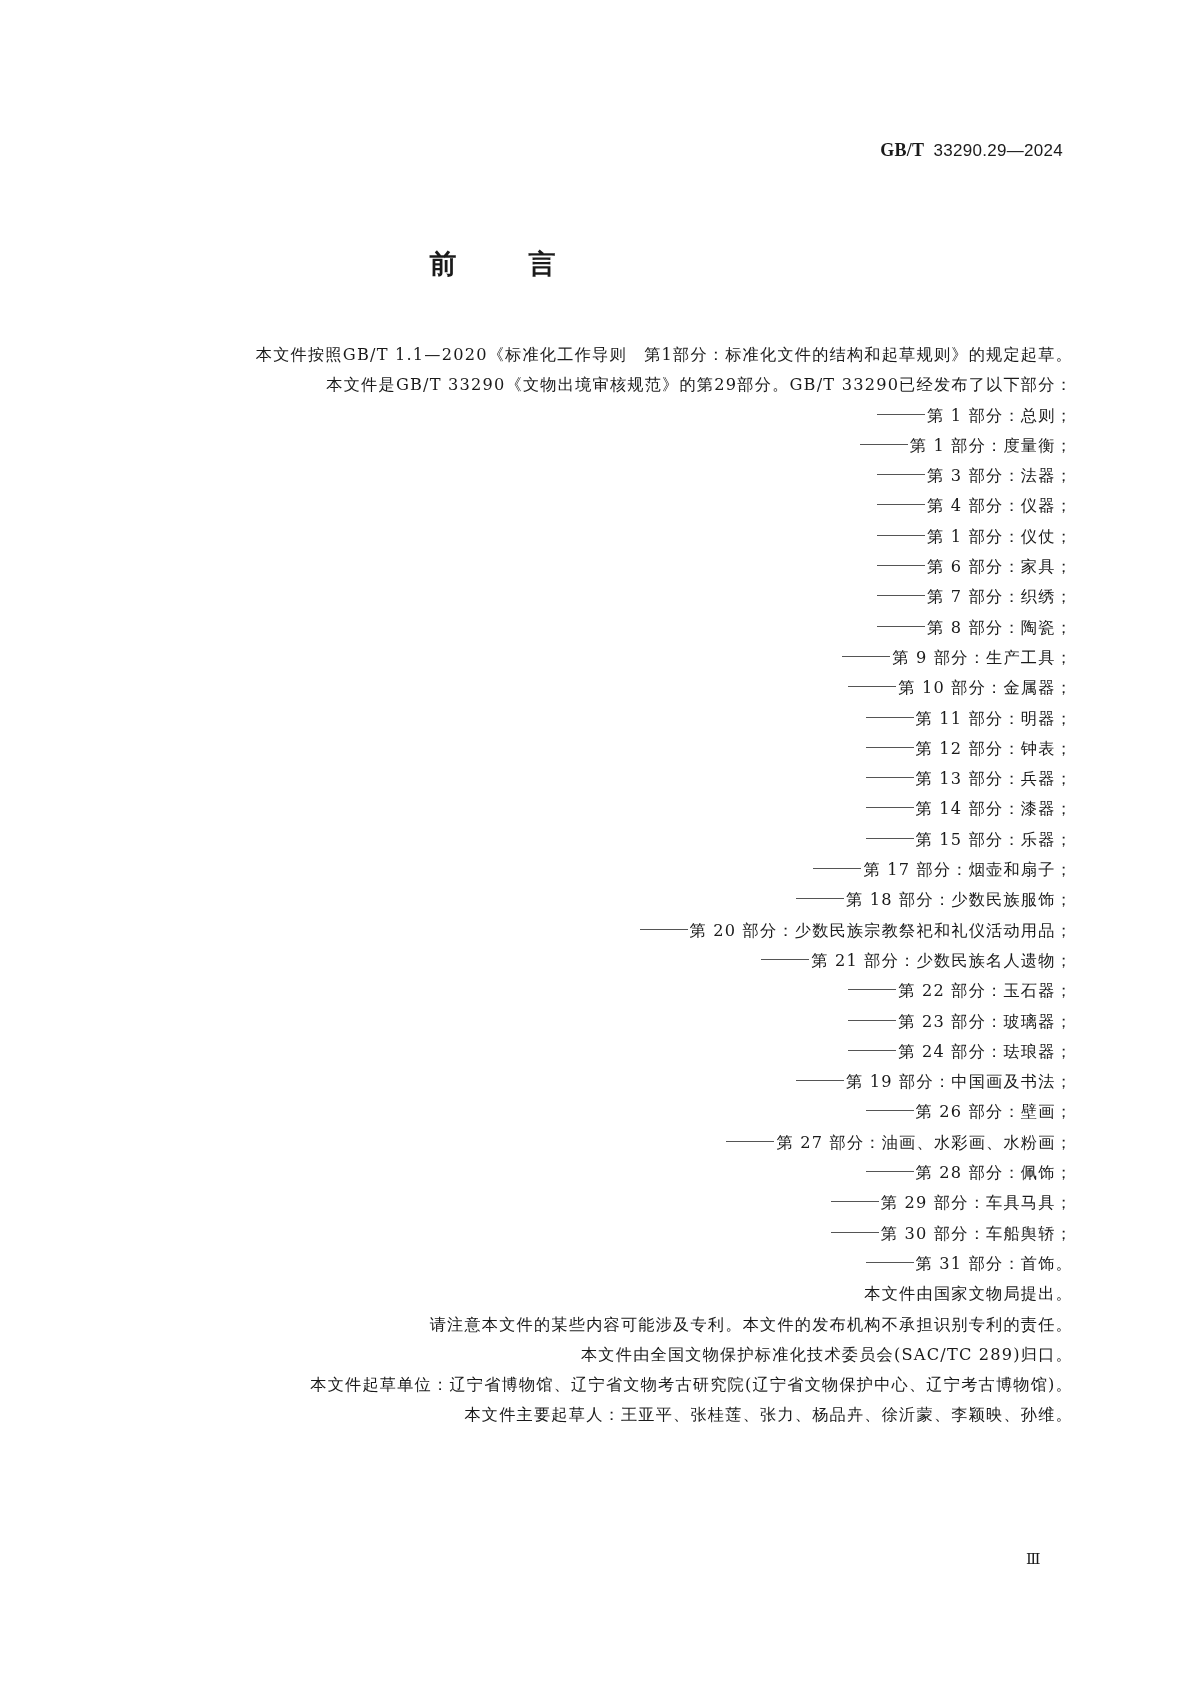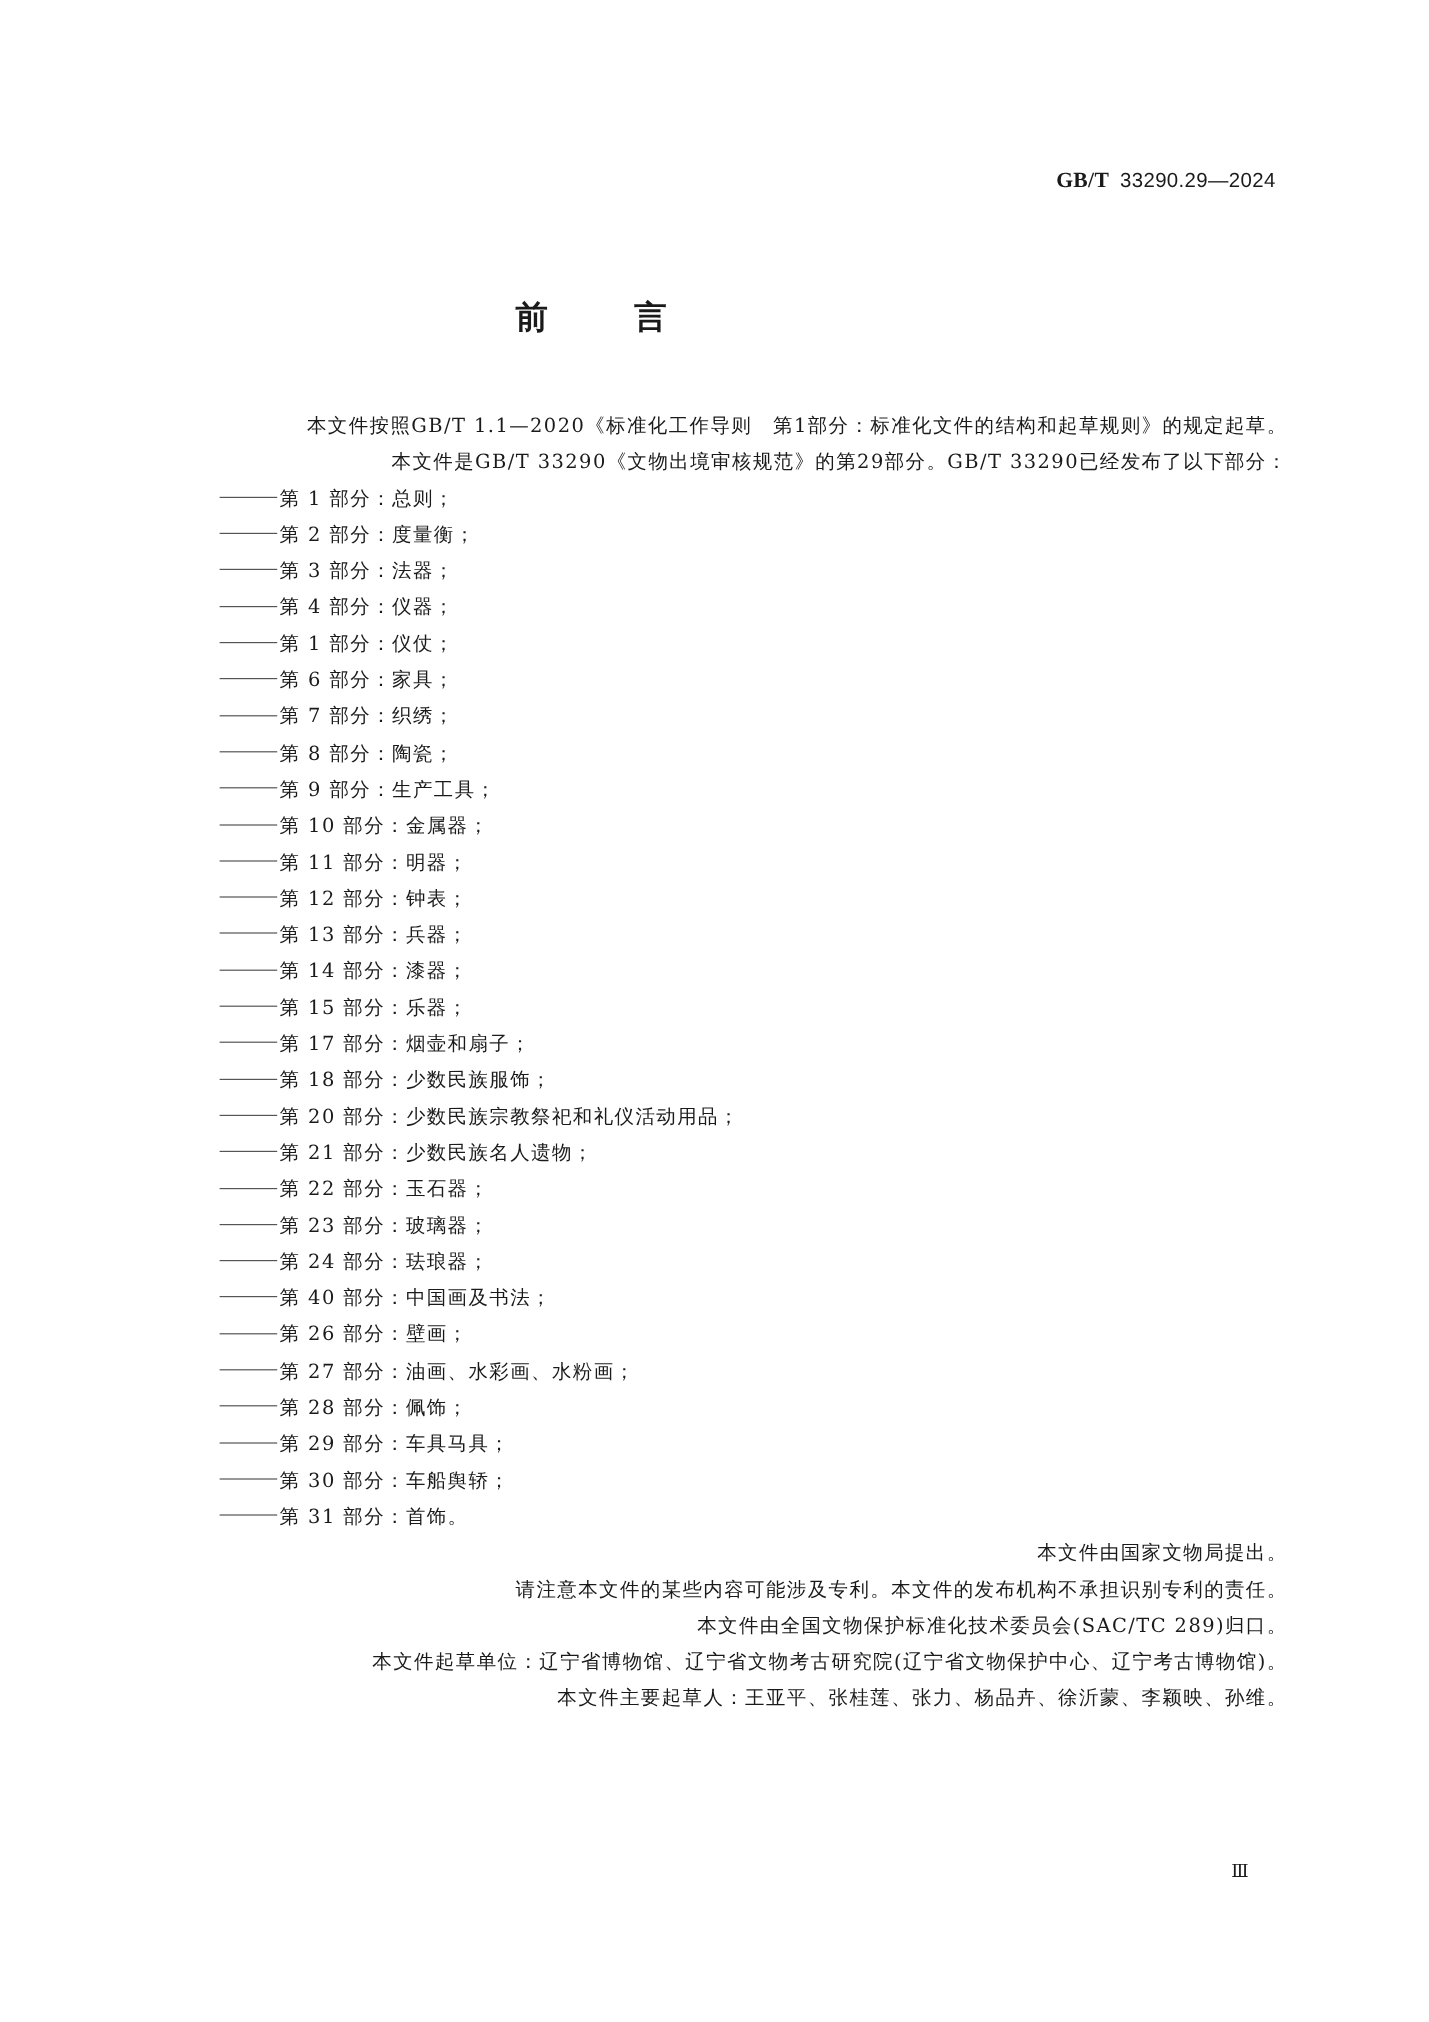--- a/index.html
+++ b/index.html
@@ -55,20 +55,21 @@
     }
     .para {
       margin: 0;
       text-indent: 40px;
       text-align: right;
     }
     .list {
       list-style: none;
       margin: 0;
       padding: 0;
+      text-align: right;
     }
     .list-item {
       padding-left: 40px;
       white-space: nowrap;
     }
     .dash {
       display: inline-block;
       width: 48px;
       height: 1px;
       background: #555;
@@ -93,42 +94,42 @@
 </div>
 
 <div class="title">前言</div>
 
 <div class="content">
   <p class="para">本文件按照GB/T 1.1—2020《标准化工作导则　第1部分：标准化文件的结构和起草规则》的规定起草。</p>
   <p class="para">本文件是GB/T 33290《文物出境审核规范》的第29部分。GB/T 33290已经发布了以下部分：</p>
 
   <ul class="list">
     <li class="list-item"><span class="dash"></span><span>第 1 部分：总则；</span></li>
-    <li class="list-item"><span class="dash"></span><span>第 2 部分：度量衡；</span></li>
+    <li class="list-item"><span class="dash"></span><span>第 1 部分：度量衡；</span></li>
     <li class="list-item"><span class="dash"></span><span>第 3 部分：法器；</span></li>
     <li class="list-item"><span class="dash"></span><span>第 4 部分：仪器；</span></li>
     <li class="list-item"><span class="dash"></span><span>第 1 部分：仪仗；</span></li>
     <li class="list-item"><span class="dash"></span><span>第 6 部分：家具；</span></li>
     <li class="list-item"><span class="dash"></span><span>第 7 部分：织绣；</span></li>
     <li class="list-item"><span class="dash"></span><span>第 8 部分：陶瓷；</span></li>
     <li class="list-item"><span class="dash"></span><span>第 9 部分：生产工具；</span></li>
     <li class="list-item"><span class="dash"></span><span>第 10 部分：金属器；</span></li>
     <li class="list-item"><span class="dash"></span><span>第 11 部分：明器；</span></li>
     <li class="list-item"><span class="dash"></span><span>第 12 部分：钟表；</span></li>
     <li class="list-item"><span class="dash"></span><span>第 13 部分：兵器；</span></li>
     <li class="list-item"><span class="dash"></span><span>第 14 部分：漆器；</span></li>
     <li class="list-item"><span class="dash"></span><span>第 15 部分：乐器；</span></li>
     <li class="list-item"><span class="dash"></span><span>第 17 部分：烟壶和扇子；</span></li>
     <li class="list-item"><span class="dash"></span><span>第 18 部分：少数民族服饰；</span></li>
     <li class="list-item"><span class="dash"></span><span>第 20 部分：少数民族宗教祭祀和礼仪活动用品；</span></li>
     <li class="list-item"><span class="dash"></span><span>第 21 部分：少数民族名人遗物；</span></li>
     <li class="list-item"><span class="dash"></span><span>第 22 部分：玉石器；</span></li>
     <li class="list-item"><span class="dash"></span><span>第 23 部分：玻璃器；</span></li>
     <li class="list-item"><span class="dash"></span><span>第 24 部分：珐琅器；</span></li>
-    <li class="list-item"><span class="dash"></span><span>第 40 部分：中国画及书法；</span></li>
+    <li class="list-item"><span class="dash"></span><span>第 19 部分：中国画及书法；</span></li>
     <li class="list-item"><span class="dash"></span><span>第 26 部分：壁画；</span></li>
     <li class="list-item"><span class="dash"></span><span>第 27 部分：油画、水彩画、水粉画；</span></li>
     <li class="list-item"><span class="dash"></span><span>第 28 部分：佩饰；</span></li>
     <li class="list-item"><span class="dash"></span><span>第 29 部分：车具马具；</span></li>
     <li class="list-item"><span class="dash"></span><span>第 30 部分：车船舆轿；</span></li>
     <li class="list-item"><span class="dash"></span><span>第 31 部分：首饰。</span></li>
   </ul>
 
   <p class="para">本文件由国家文物局提出。</p>
   <p class="para">请注意本文件的某些内容可能涉及专利。本文件的发布机构不承担识别专利的责任。</p>

